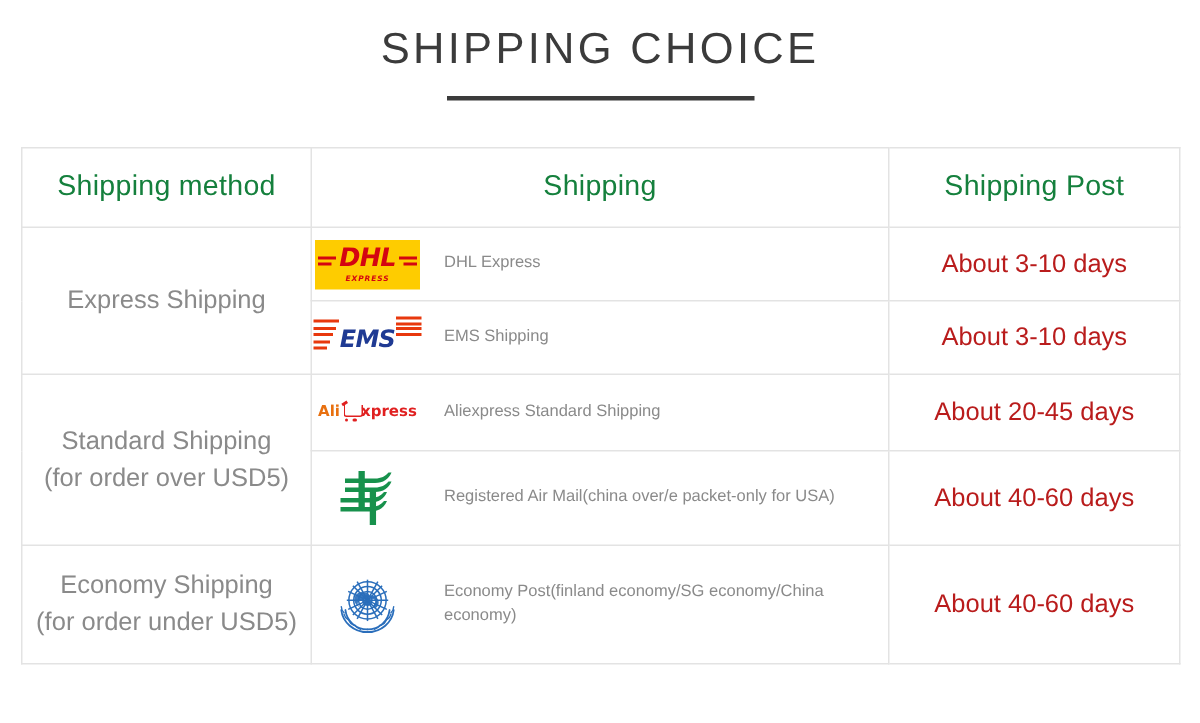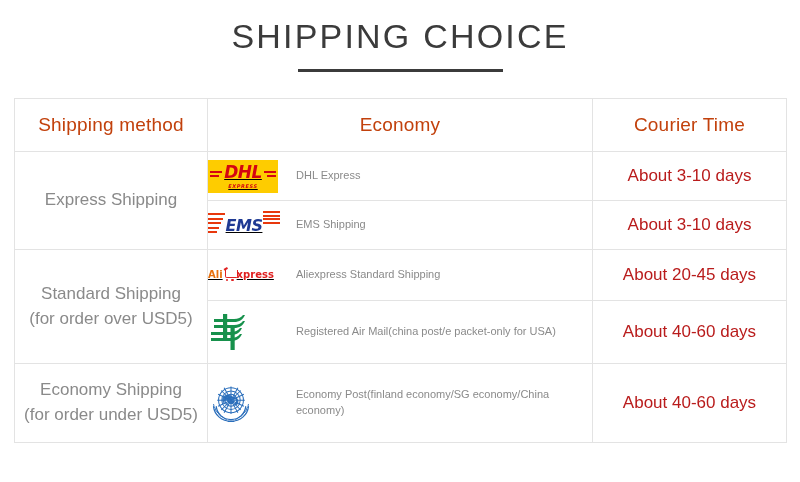--- a/index.html
+++ b/index.html
@@ -21,21 +21,21 @@
     background: #ffffff;
   }
 
   
   .title-block {
     width: 100%;
     text-align: center;
     padding-top: 18px;
   }
   .title {
-    font-size: 34px;
+    font-size: 29px;
     letter-spacing: 2.2px;
     color: #3b3b3b;
     font-weight: 400;
     line-height: 1.1;
   }
   .title-rule {
     width: 205px;
     height: 3px;
     background: #3b3b3b;
     margin: 14px auto 0 auto;
@@ -57,21 +57,21 @@
     border: 1px solid #e3e3e3;
     padding: 0;
     vertical-align: middle;
   }
   col.c-method { width: 193px; }
   col.c-courier { width: 385px; }
   col.c-time { width: 194px; }
 
   th.hd {
     height: 52px;
-    color: #c2410c;
+    color: #15803d;
     font-size: 19px;
     font-weight: 400;
     text-align: center;
     letter-spacing: 0.2px;
   }
 
   td.method {
     text-align: center;
     color: #8a8a8a;
     font-size: 17px;
@@ -91,21 +91,21 @@
     display: flex;
     align-items: center;
     gap: 14px;
   }
   .logo-box {
     width: 74px;
     min-width: 74px;
     height: 42px;
     display: flex;
     align-items: center;
-    text-decoration: underline;
+    justify-content: center;
   }
   .courier-label {
     color: #8a8a8a;
     font-size: 11px;
     line-height: 1.42;
   }
 
   
   tr.r-dhl td, tr.r-ems td { height: 48px; }
   tr.r-ali td { height: 50px; }
@@ -266,22 +266,22 @@
   <div class="table-wrap">
     <table class="ship">
       <colgroup>
         <col class="c-method">
         <col class="c-courier">
         <col class="c-time">
       </colgroup>
       <thead>
         <tr>
           <th class="hd">Shipping method</th>
-          <th class="hd">Economy</th>
-          <th class="hd">Courier Time</th>
+          <th class="hd">Shipping</th>
+          <th class="hd">Shipping Post</th>
         </tr>
       </thead>
       <tbody>
 
         <tr class="r-dhl">
           <td class="method" rowspan="2">Express Shipping</td>
           <td class="courier">
             <div class="courier-inner">
               <span class="logo-box">
                 <span class="dhl">
@@ -359,21 +359,21 @@
                   <g fill="#17914c">
                     <path d="M6,7 H26 C30,7 33,5.5 35,3 L37,3 C35,7.5 31.5,10 26,10 H6 Z"></path>
                     <path d="M6,13 H26 C30,13 33,11.5 35,9 L37,9 C35,13.5 31.5,16 26,16 H6 Z"></path>
                     <path d="M3,20 H23 C27,20 30,18.5 32,16 L34,16 C32,20.5 28.5,23 23,23 H3 Z"></path>
                     <path d="M3,26 H23 C27,26 30,24.5 32,22 L34,22 C32,26.5 28.5,29 23,29 H3 Z"></path>
                     <rect x="15" y="2" width="4.2" height="24"></rect>
                     <rect x="22.5" y="14" width="4.2" height="24"></rect>
                   </g>
                 </svg>
               </span>
-              <span class="courier-label">Registered Air Mail(china post/e packet-only for USA)</span>
+              <span class="courier-label">Registered Air Mail(china over/e packet-only for USA)</span>
             </div>
           </td>
           <td class="time">About 40-60 days</td>
         </tr>
 
         <tr class="r-eco">
           <td class="method">
             <div>Economy Shipping</div>
             <div>(for order under USD5)</div>
           </td>

